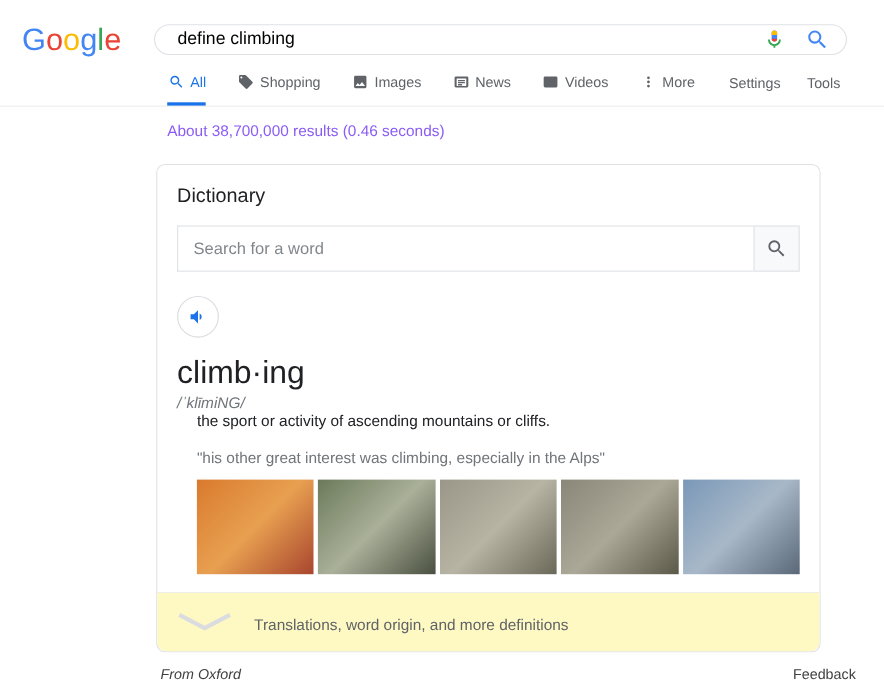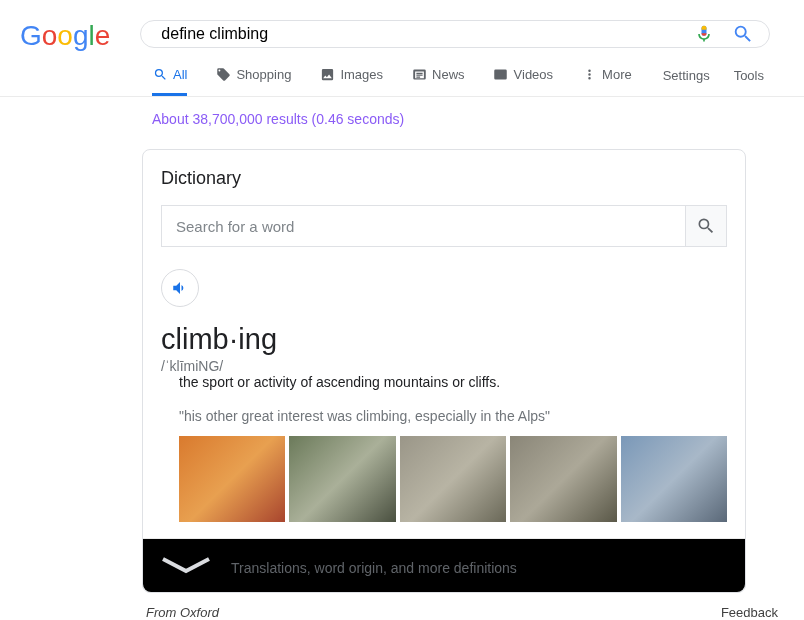--- a/index.html
+++ b/index.html
@@ -1,18 +1,18 @@
 <!DOCTYPE html>
 <html><head>
   <meta charset="utf-8">
   <style>
     * { box-sizing: border-box; margin: 0; padding: 0; }
     body { font-family: arial, sans-serif; font-size: 14px; color: #202124; background: #fff; }
     
-    .header { display: flex; padding: 20px 0 0 20px; }
+    .header { display: flex; align-items: center; padding: 20px 0 0 20px; }
     .logo { margin-right: 30px; }
     .logo span { font-size: 28px; font-weight: 500; }
     .search-bar { flex: 1; max-width: 630px; display: flex; align-items: center; border: 1px solid #dfe1e5; border-radius: 24px; height: 28px; padding: 0 15px; }
     .search-input { flex: 1; border: none; outline: none; font-size: 16px; padding: 0 5px; }
     .search-icons { display: flex; align-items: center; gap: 18px; }
     .mic-icon, .mag-icon { cursor: pointer; display: flex; align-items: center; }
     
     .tabs-row { display: flex; align-items: center; padding: 14px 0 0 152px; border-bottom: 1px solid #ebebeb; gap: 12px; }
     .tabs { display: flex; gap: 28px; }
     .tab { display: flex; align-items: center; gap: 5px; color: #5f6368; font-size: 13px; padding-bottom: 11px; cursor: pointer; border-bottom: 3px solid transparent; }
@@ -27,32 +27,32 @@
     .dict-title { font-size: 18px; color: #202124; padding: 0 18px 16px; }
     .dict-search { display: flex; margin: 0 18px 20px; }
     .dict-search-input { flex: 1; height: 42px; border: 1px solid #dfe1e5; border-right: none; padding: 0 14px; font-size: 15px; outline: none; color: #5f6368; }
     .dict-search-input::placeholder { color: #80868b; }
     .dict-search-btn { width: 42px; height: 42px; border: 1px solid #dfe1e5; background: #f8f9fa; display: flex; align-items: center; justify-content: center; cursor: pointer; }
     
     .word-row { display: flex; align-items: flex-start; gap: 16px; padding: 0 18px; flex-direction: column; }
     .speaker-btn { width: 38px; height: 38px; border: 1px solid #dadce0; border-radius: 50%; display: flex; align-items: center; justify-content: center; cursor: pointer; margin-top: 2px; }
     .word-col { }
     .word { font-size: 29px; color: #202124; }
-    .pron { color: #70757a; font-size: 14px; margin-top: 2px; }
+    .pron { color: #70757a; font-size: 14px; margin-top: 2px; font-style: italic; }
     
     .pos { padding: 10px 18px 12px; font-style: italic; color: #5f6368; font-size: 14px; }
     
     .def-block { padding: 0 18px 0 36px; }
     .def { font-size: 14px; color: #202124; margin-bottom: 18px; }
     .example { font-size: 14px; color: #70757a; }
     
     .thumbs { display: flex; gap: 4px; padding: 12px 0 0 36px; margin-right: 18px; }
     .thumb { width: 112px; height: 86px; background: #ccc; }
     
-    .more-row { display: flex; align-items: center; gap: 20px; padding: 18px 18px 14px; margin-top: 16px; border-top: 1px solid #ebebeb; background: #000000; color: #5f6368; font-size: 14px; cursor: pointer; border-radius: 0 0 8px 8px; }
+    .more-row { display: flex; align-items: center; gap: 20px; padding: 18px 18px 14px; margin-top: 16px; border-top: 1px solid #ebebeb; background: #fef9c3; color: #5f6368; font-size: 14px; cursor: pointer; border-radius: 0 0 8px 8px; }
     .chev-down { color: #dadce0; }
     
     .footer-row { display: flex; justify-content: space-between; width: 640px; margin: 8px 0 0 142px; padding: 4px 4px 20px; }
     .footer-link { color: #404040; font-size: 13px; font-style: italic; cursor: pointer; }
     .footer-link.right { font-style: normal; }
   </style>
 </head>
 <body>
 
 <div class="header">

